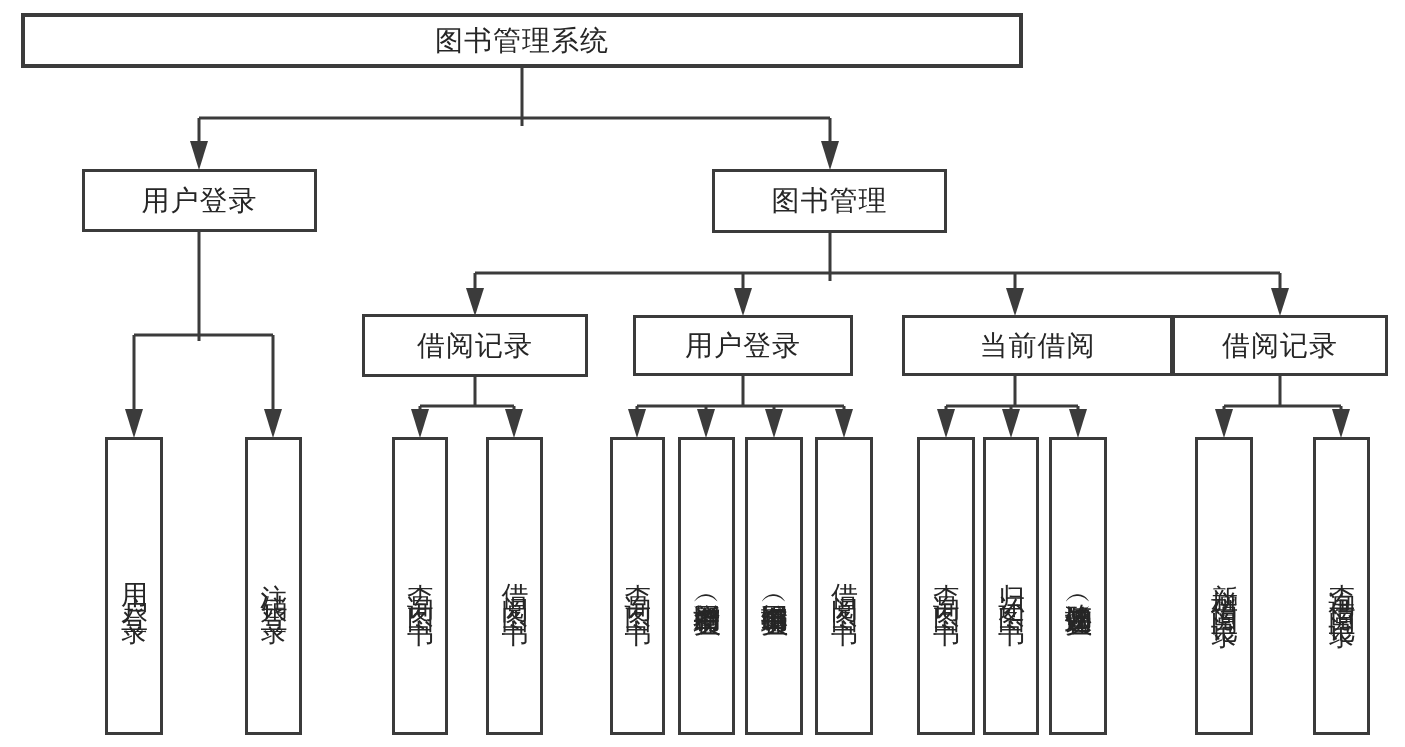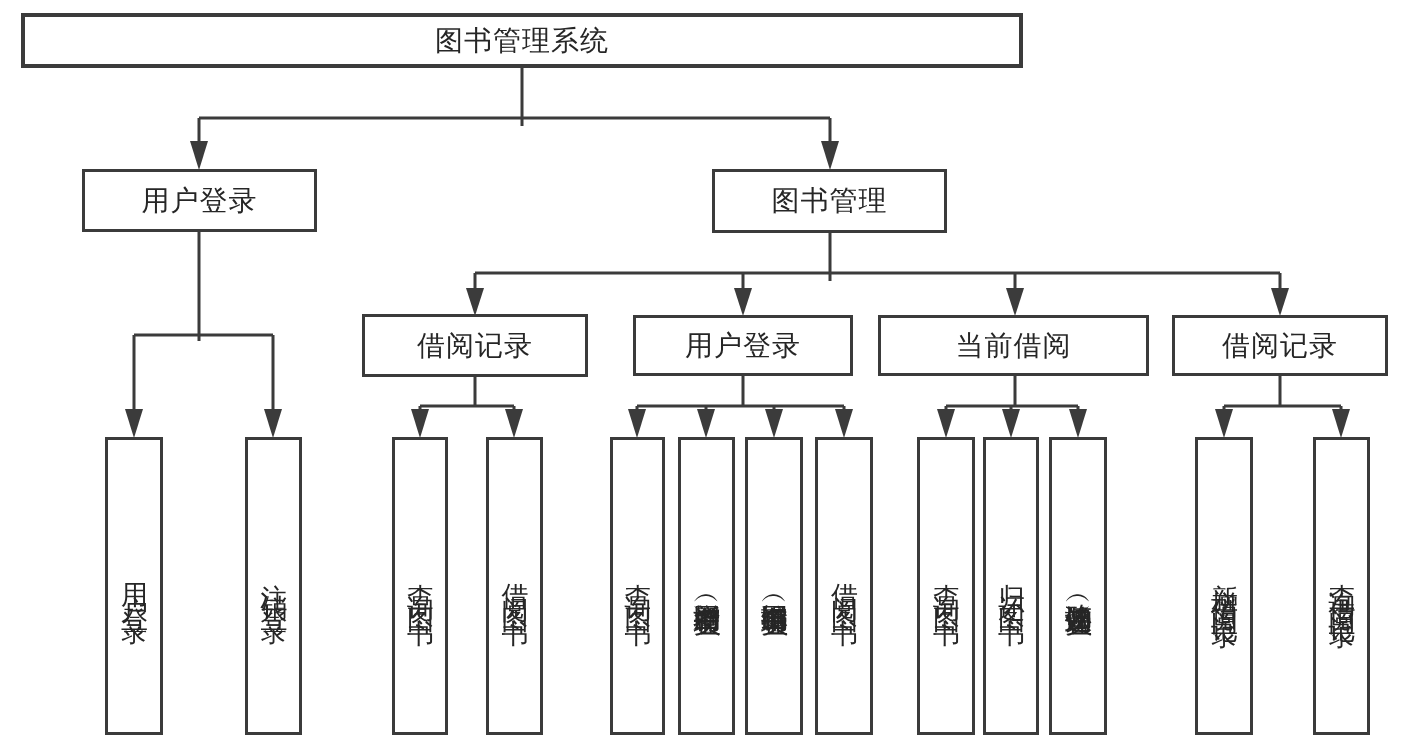--- a/index.html
+++ b/index.html
@@ -77,21 +77,21 @@
     </g>
   </svg>
 
   <div class="box hbox root" style="left:21px;top:13px;width:1002px;height:55px">图书管理系统</div>
 
   <div class="box hbox" style="left:82px;top:169px;width:235px;height:63px">用户登录</div>
   <div class="box hbox" style="left:712px;top:169px;width:235px;height:64px">图书管理</div>
 
   <div class="box hbox" style="left:362px;top:314px;width:226px;height:63px">借阅记录</div>
   <div class="box hbox" style="left:633px;top:315px;width:220px;height:61px">用户登录</div>
-  <div class="box hbox" style="left:878px;top:315px;width:271px;height:61px">当前借阅</div>
+  <div class="box hbox" style="left:902px;top:315px;width:271px;height:61px">当前借阅</div>
   <div class="box hbox" style="left:1172px;top:315px;width:216px;height:61px">借阅记录</div>
 
   <div class="box vbox" style="left: 105px; top: 437px; width: 58px; height: 298px; letter-spacing: 12px;">用户登录</div>
   <div class="box vbox" style="left: 245px; top: 437px; width: 57px; height: 298px; letter-spacing: 12px;">注销登录</div>
 
   <div class="box vbox" style="left: 392px; top: 437px; width: 56px; height: 298px; letter-spacing: 12px;">查询图书</div>
   <div class="box vbox" style="left: 486px; top: 437px; width: 57px; height: 298px; letter-spacing: 12px;">借阅图书</div>
 
   <div class="box vbox" style="left: 610px; top: 437px; width: 55px; height: 298px; letter-spacing: 12px;">查询图书</div>
   <div class="box vbox" style="left: 678px; top: 437px; width: 57px; height: 298px; letter-spacing: 1px;">新增图书（管理员）</div>

